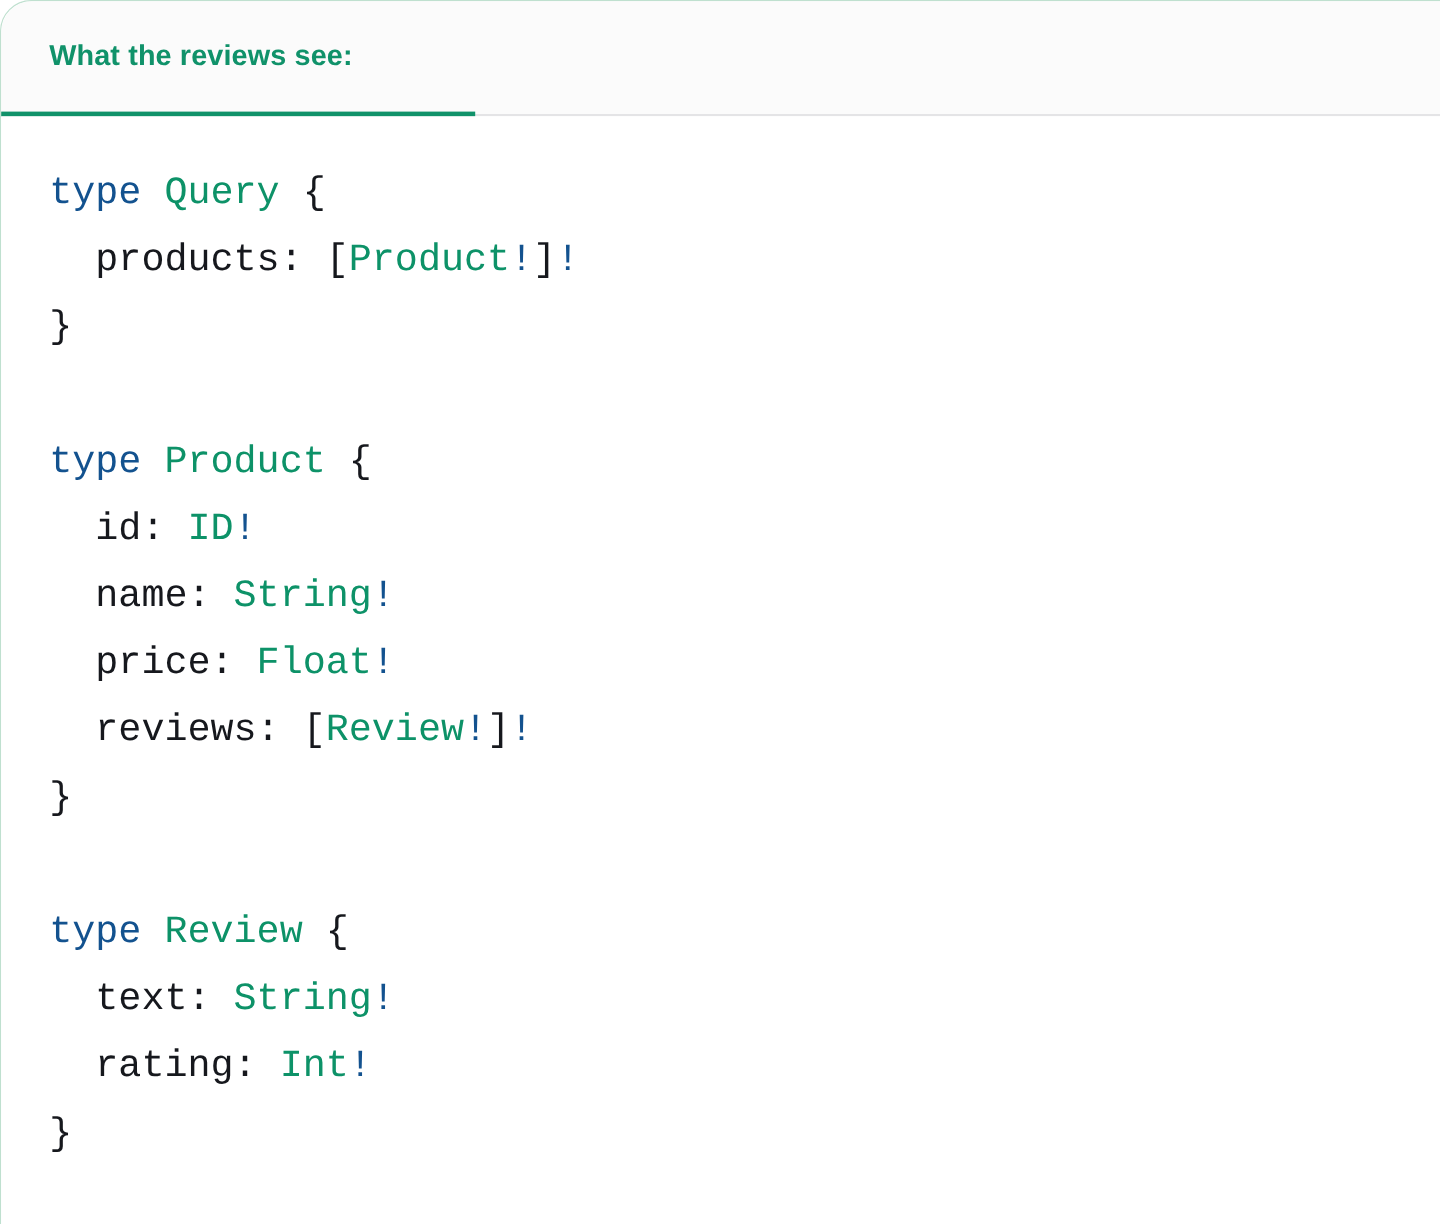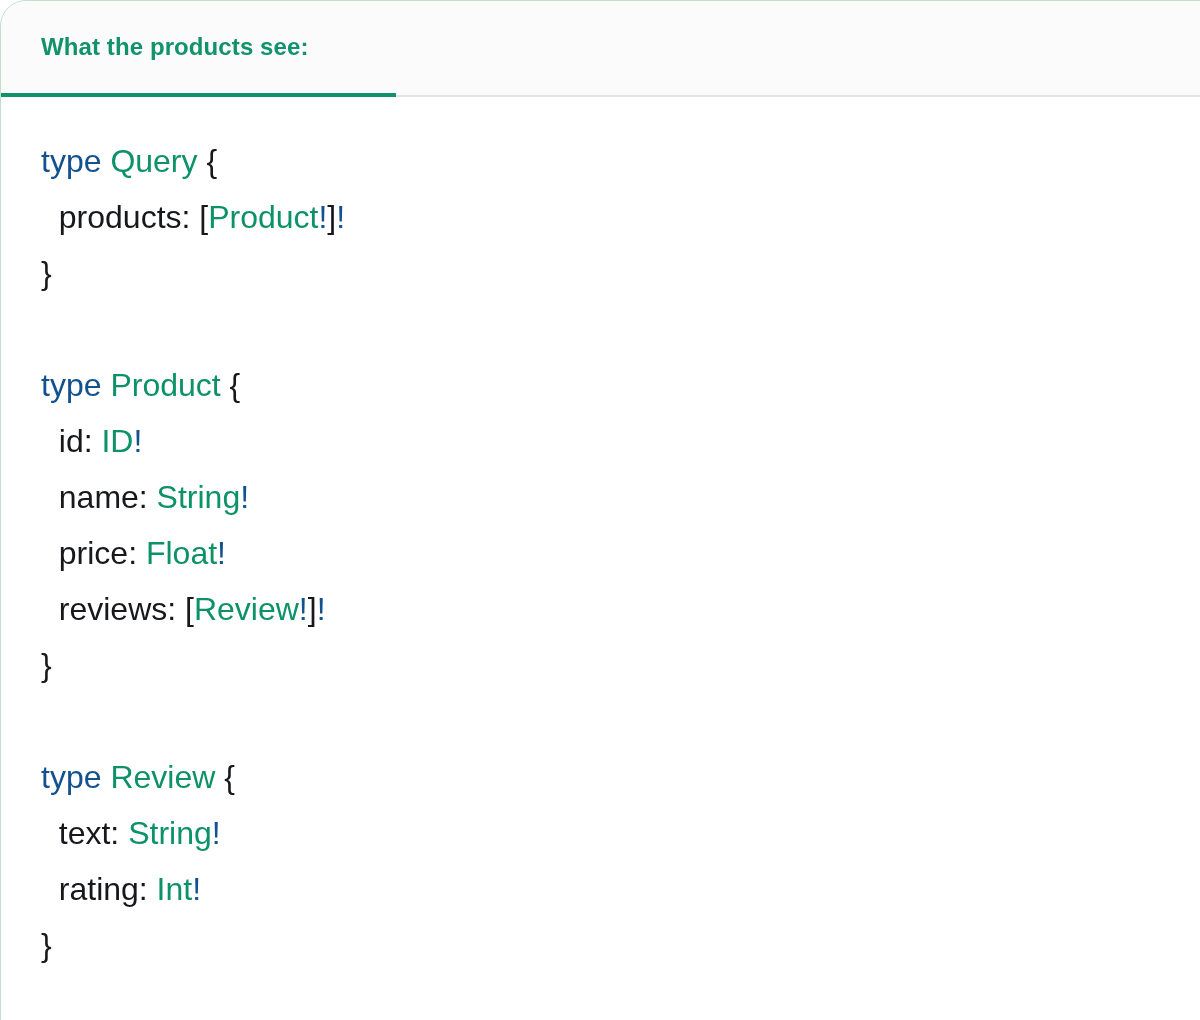--- a/index.html
+++ b/index.html
@@ -74,21 +74,21 @@
     top: 96px;
     right: 0;
     bottom: 0;
     padding: 36px 40px 0 40px;
     box-sizing: border-box;
     background: #ffffff;
     overflow: hidden;
   }
 
   .code-block {
-    font-family: Liberation Sans, sans-serif;
+    font-family: Liberation Mono, monospace;
     font-size: 32px;
     line-height: 56px;
     white-space: pre;
     color: #16181d;
     margin: 0;
   }
 
   .code-line {
     height: 56px;
     white-space: pre;
@@ -103,21 +103,21 @@
   .tok-punct    { color: #16181d; }
   .tok-bang     { color: #13528f; }
 </style>
 </head>
 <body>
 
 <div class="card" style="border-color: rgb(191, 224, 207); background: rgb(255, 255, 255);">
 
   <div class="tab-strip" style="background: rgb(251, 251, 251); border-bottom-color: rgb(228, 228, 230);">
     <div class="tab" style="border-bottom-color: rgb(16, 146, 106);">
-      <span class="tab-label" style="color: rgb(16, 146, 106);">What the products see:</span>
+      <span class="tab-label" style="color: rgb(16, 146, 106);">What the reviews see:</span>
     </div>
   </div>
 
   <div class="code-body">
     <pre class="code-block" id="code-block"><div class="code-line"><span class="tok-keyword" style="color: rgb(19, 82, 143);">type</span><span class="tok-punct" style="color: rgb(22, 24, 29);"> </span><span class="tok-typename" style="color: rgb(13, 146, 104);">Query</span><span class="tok-punct" style="color: rgb(22, 24, 29);"> {</span></div><div class="code-line"><span class="tok-field" style="color: rgb(22, 24, 29);">  products: </span><span class="tok-punct" style="color: rgb(22, 24, 29);">[</span><span class="tok-typename" style="color: rgb(13, 146, 104);">Product</span><span class="tok-bang" style="color: rgb(19, 82, 143);">!</span><span class="tok-punct" style="color: rgb(22, 24, 29);">]</span><span class="tok-bang" style="color: rgb(19, 82, 143);">!</span></div><div class="code-line"><span class="tok-punct" style="color: rgb(22, 24, 29);">}</span></div><div class="code-line blank">&nbsp;</div><div class="code-line"><span class="tok-keyword" style="color: rgb(19, 82, 143);">type</span><span class="tok-punct" style="color: rgb(22, 24, 29);"> </span><span class="tok-typename" style="color: rgb(13, 146, 104);">Product</span><span class="tok-punct" style="color: rgb(22, 24, 29);"> {</span></div><div class="code-line"><span class="tok-field" style="color: rgb(22, 24, 29);">  id: </span><span class="tok-typename" style="color: rgb(13, 146, 104);">ID</span><span class="tok-bang" style="color: rgb(19, 82, 143);">!</span></div><div class="code-line"><span class="tok-field" style="color: rgb(22, 24, 29);">  name: </span><span class="tok-typename" style="color: rgb(13, 146, 104);">String</span><span class="tok-bang" style="color: rgb(19, 82, 143);">!</span></div><div class="code-line"><span class="tok-field" style="color: rgb(22, 24, 29);">  price: </span><span class="tok-typename" style="color: rgb(13, 146, 104);">Float</span><span class="tok-bang" style="color: rgb(19, 82, 143);">!</span></div><div class="code-line"><span class="tok-field" style="color: rgb(22, 24, 29);">  reviews: </span><span class="tok-punct" style="color: rgb(22, 24, 29);">[</span><span class="tok-typename" style="color: rgb(13, 146, 104);">Review</span><span class="tok-bang" style="color: rgb(19, 82, 143);">!</span><span class="tok-punct" style="color: rgb(22, 24, 29);">]</span><span class="tok-bang" style="color: rgb(19, 82, 143);">!</span></div><div class="code-line"><span class="tok-punct" style="color: rgb(22, 24, 29);">}</span></div><div class="code-line blank">&nbsp;</div><div class="code-line"><span class="tok-keyword" style="color: rgb(19, 82, 143);">type</span><span class="tok-punct" style="color: rgb(22, 24, 29);"> </span><span class="tok-typename" style="color: rgb(13, 146, 104);">Review</span><span class="tok-punct" style="color: rgb(22, 24, 29);"> {</span></div><div class="code-line"><span class="tok-field" style="color: rgb(22, 24, 29);">  text: </span><span class="tok-typename" style="color: rgb(13, 146, 104);">String</span><span class="tok-bang" style="color: rgb(19, 82, 143);">!</span></div><div class="code-line"><span class="tok-field" style="color: rgb(22, 24, 29);">  rating: </span><span class="tok-typename" style="color: rgb(13, 146, 104);">Int</span><span class="tok-bang" style="color: rgb(19, 82, 143);">!</span></div><div class="code-line"><span class="tok-punct" style="color: rgb(22, 24, 29);">}</span></div></pre>
   </div>
 
 </div>
 
 </body></html>

